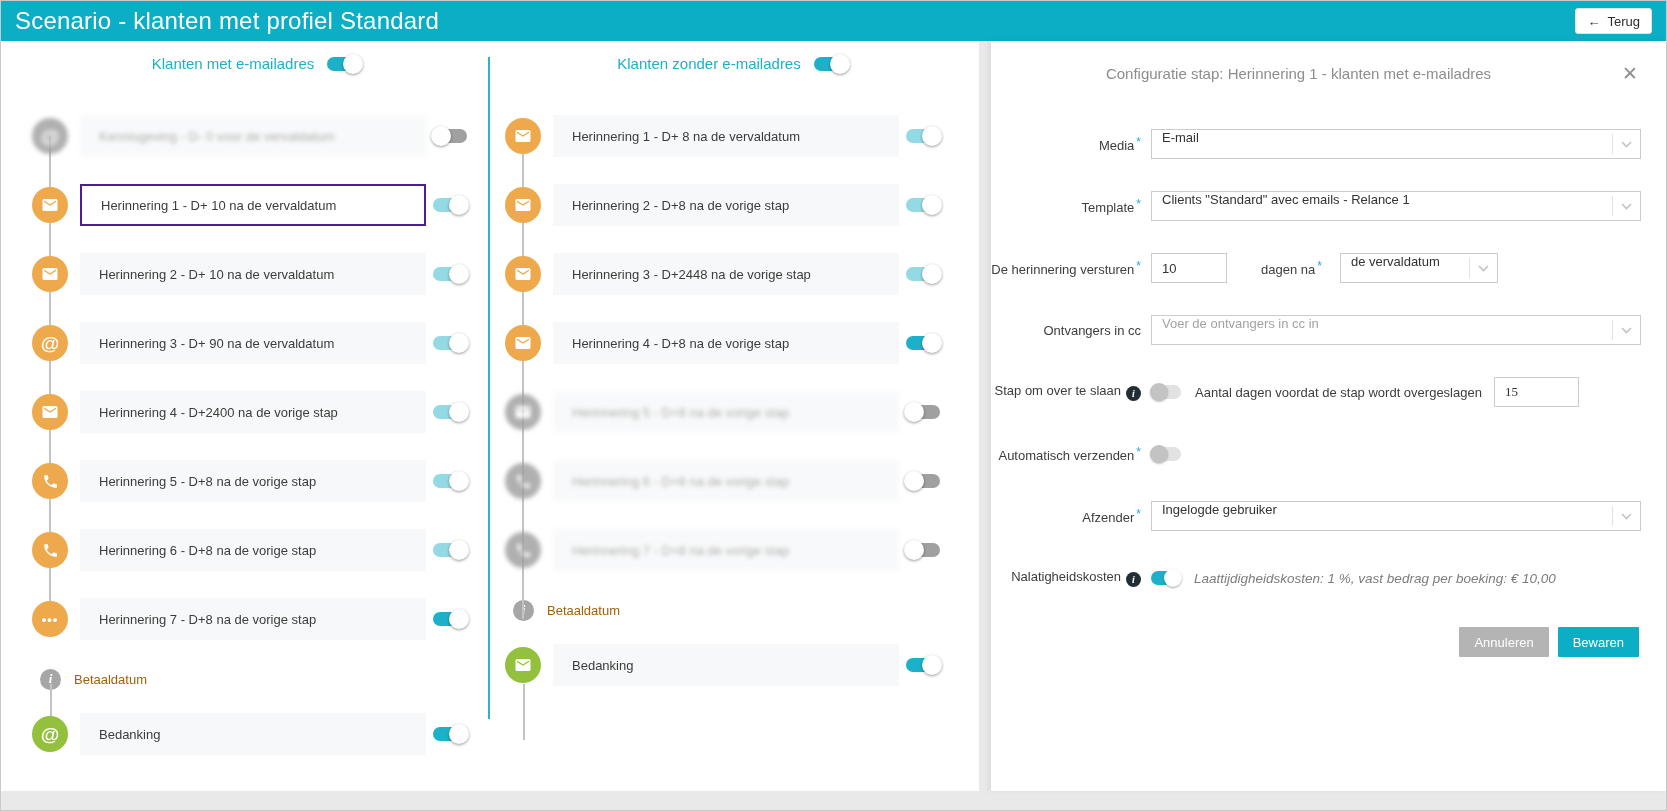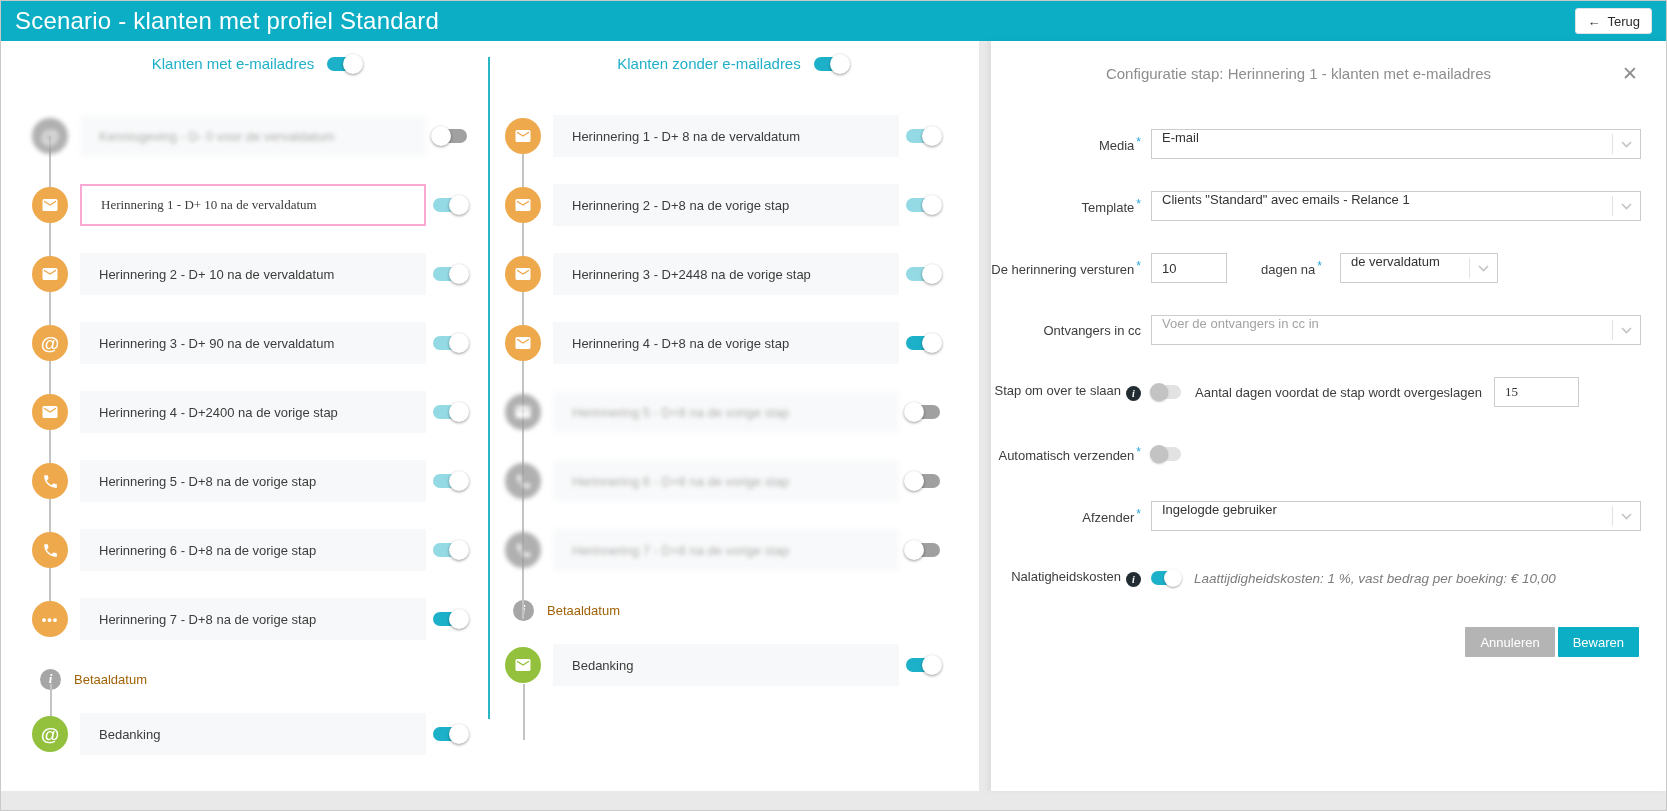--- a/index.html
+++ b/index.html
@@ -35,21 +35,21 @@
   .srow { position:relative; height:42px; margin-bottom:27px; }
   .sicon { position:absolute; left:19px; top:3px; width:36px; height:36px; border-radius:50%;
            color:#fff; display:flex; align-items:center; justify-content:center; z-index:2; }
   .c-orange { background:#eea94d; } .c-teal { background:#16b2cb; }
   .c-green  { background:#93c13d; } .c-gray { background:#9d9d9d; }
   .at-glyph { font-size:19px; font-weight:700; line-height:1; }
   .dots-glyph { font-size:13px; font-weight:700; letter-spacing:1px; line-height:1; }
   .sbox { position:absolute; left:67px; top:0; width:346px; height:42px; background:#f7f8f9;
           display:flex; align-items:center; padding:0 19px; font-size:13px; color:#3c3c3c;
           cursor:pointer; }
-  .srow.selected .sbox { background:#fff; border:2px solid #f9a8d4;font-family:Liberation Serif, serif; }
+  .srow.selected .sbox { background:#fff; border:2px solid #4c1d95; }
   .srow.disabled .sbox { color:#9a9a9a; }
   .srow.disabled .sbox, .srow.disabled .sicon { filter:blur(2px); opacity:.8; }
   .srow .tgl { position:absolute; left:420px; top:14px; }
 
   .tline-main  { position:absolute; left:36px; top:95px;  height:483px; width:2px; background:#c3c3c3; z-index:1; }
   .tline-final { position:absolute; left:37px; top:643px; height:56px;  width:2px; background:#c3c3c3; z-index:1; }
 
   .mrow { height:24px; margin:6px 0 22px 0; display:flex; align-items:center; padding-left:27px; gap:13px; }
   .micon { width:21px; height:21px; border-radius:50%; background:#a6a6a6; color:#fff; flex:none;
            display:flex; align-items:center; justify-content:center; font-size:13px; font-weight:700;
@@ -97,21 +97,21 @@
 
   .midlabel { font-size:13px; color:#3d3d3d; margin:0 18px 0 34px; }
   .inlinelabel { font-size:13px; color:#3d3d3d; margin:0 12px 0 14px; }
 
   .info-dot { display:inline-flex; width:15px; height:15px; border-radius:50%; background:#222c33;
               color:#fff; font-size:10px; font-weight:700; align-items:center; justify-content:center;
               margin-left:5px; vertical-align:-2px; font-family:"Liberation Serif", serif; font-style:italic; }
 
   .fee-note { font-size:13.5px; color:#7c7c7c; font-style:italic; margin-left:13px; }
 
-  .btn-row { display:flex; justify-content:flex-end; gap:3px; margin-top:34px; }
+  .btn-row { display:flex; justify-content:flex-end; gap:9px; margin-top:34px; }
   .btn { height:30px; border:none; color:#fff; font-size:13px; padding:0 15px; cursor:pointer;
          font-family:inherit; border-radius:1px; }
   .btn-cancel { background:#b4b4b4; } .btn-save { background:#0caec5; }
 </style>
 </head>
 <body>
 
 <div class="page">
 
   <div class="topbar">

